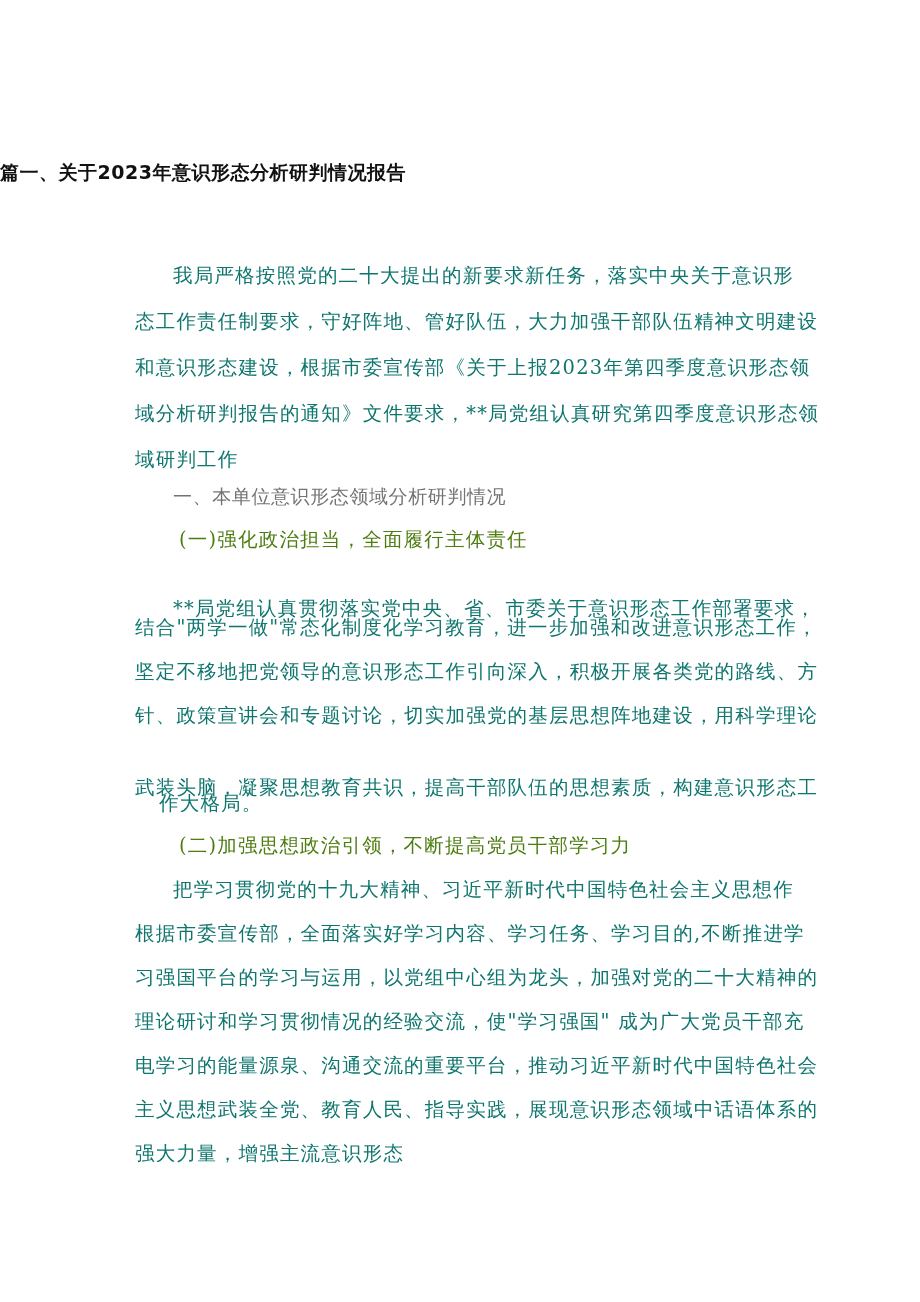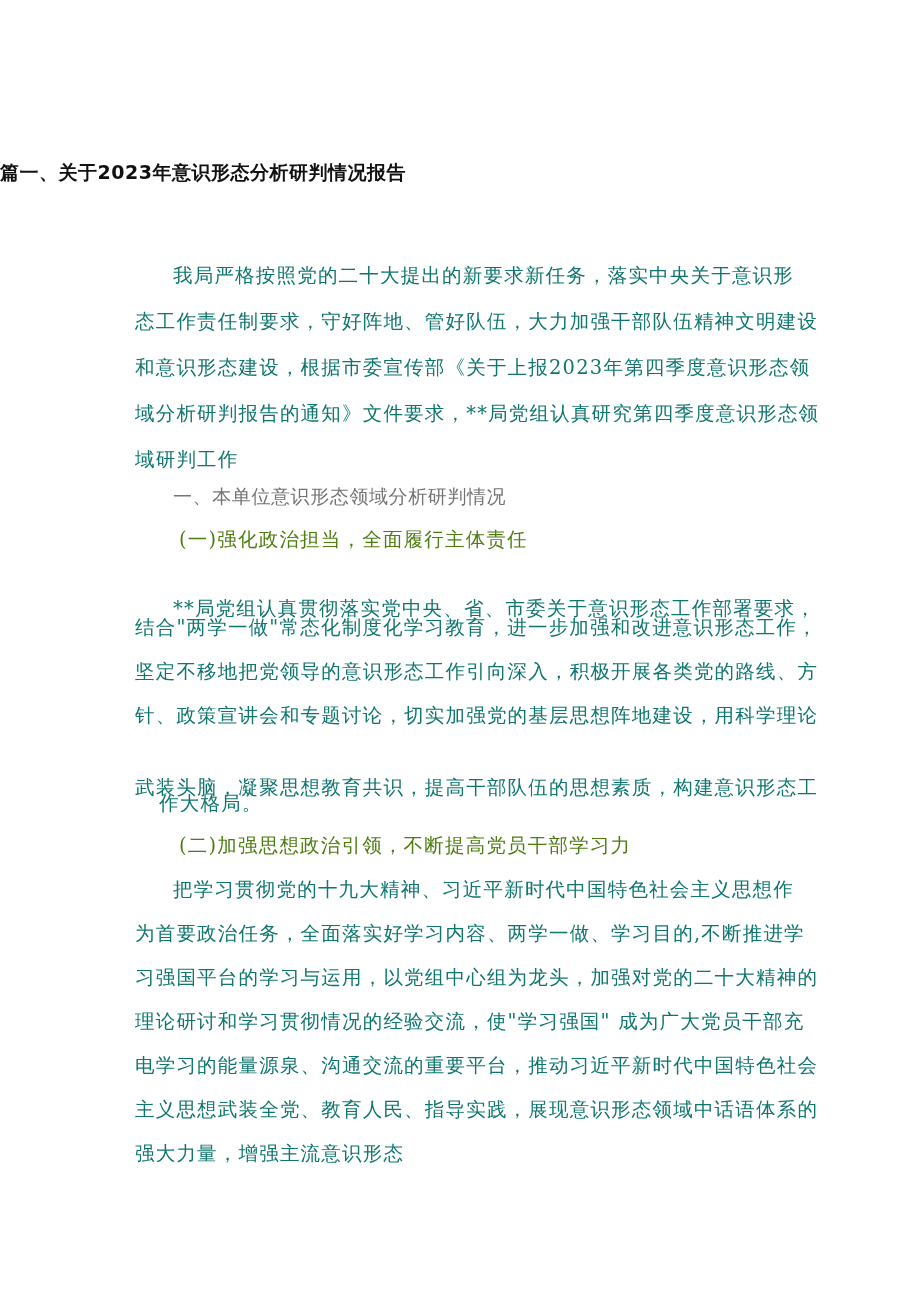--- a/index.html
+++ b/index.html
@@ -29,19 +29,19 @@
     <div class="line heading" style="top: 484px; left: 38px;">一、本单位意识形态领域分析研判情况</div>
     <div class="line sub" style="top: 526px; left: 44px;">(一)强化政治担当，全面履行主体责任</div>
     <div class="line" style="top: 570px; left: 38px; margin-top: 25px;">**局党组认真贯彻落实党中央、省、市委关于意识形态工作部署要求，</div>
     <div class="line" style="top: 614px; left: 0px;">结合"两学一做"常态化制度化学习教育，进一步加强和改进意识形态工作，</div>
     <div class="line" style="top: 658px; left: 0px; text-align: center;">坚定不移地把党领导的意识形态工作引向深入，积极开展各类党的路线、方</div>
     <div class="line" style="top: 702px; left: 0px;">针、政策宣讲会和专题讨论，切实加强党的基层思想阵地建设，用科学理论</div>
     <div class="line" style="top: 746px; left: 0px; margin-top: 28px;">武装头脑，凝聚思想教育共识，提高干部队伍的思想素质，构建意识形态工</div>
     <div class="line" style="top: 790px; left: 16px; margin-left: 8px;">作大格局。</div>
     <div class="line sub" style="top: 832px; left: 44px;">(二)加强思想政治引领，不断提高党员干部学习力</div>
     <div class="line" style="top: 876px; left: 38px;">把学习贯彻党的十九大精神、习近平新时代中国特色社会主义思想作</div>
-    <div class="line" style="top: 920px; left: 0px;">为首要政治任务，全面落实好学习内容、两学一做、学习目的,不断推进学</div>
+    <div class="line" style="top: 920px; left: 0px;">根据市委宣传部，全面落实好学习内容、学习任务、学习目的,不断推进学</div>
     <div class="line" style="top: 964px; left: 0px;">习强国平台的学习与运用，以党组中心组为龙头，加强对党的二十大精神的</div>
     <div class="line" style="top: 1008px; left: 0px;">理论研讨和学习贯彻情况的经验交流，使"学习强国" 成为广大党员干部充</div>
     <div class="line" style="top: 1052px; left: 0px;">电学习的能量源泉、沟通交流的重要平台，推动习近平新时代中国特色社会</div>
     <div class="line" style="top: 1096px; left: 0px;">主义思想武装全党、教育人民、指导实践，展现意识形态领域中话语体系的</div>
     <div class="line" style="top: 1140px; left: 0px;">强大力量，增强主流意识形态</div>
   </div>
 
 </body></html>

